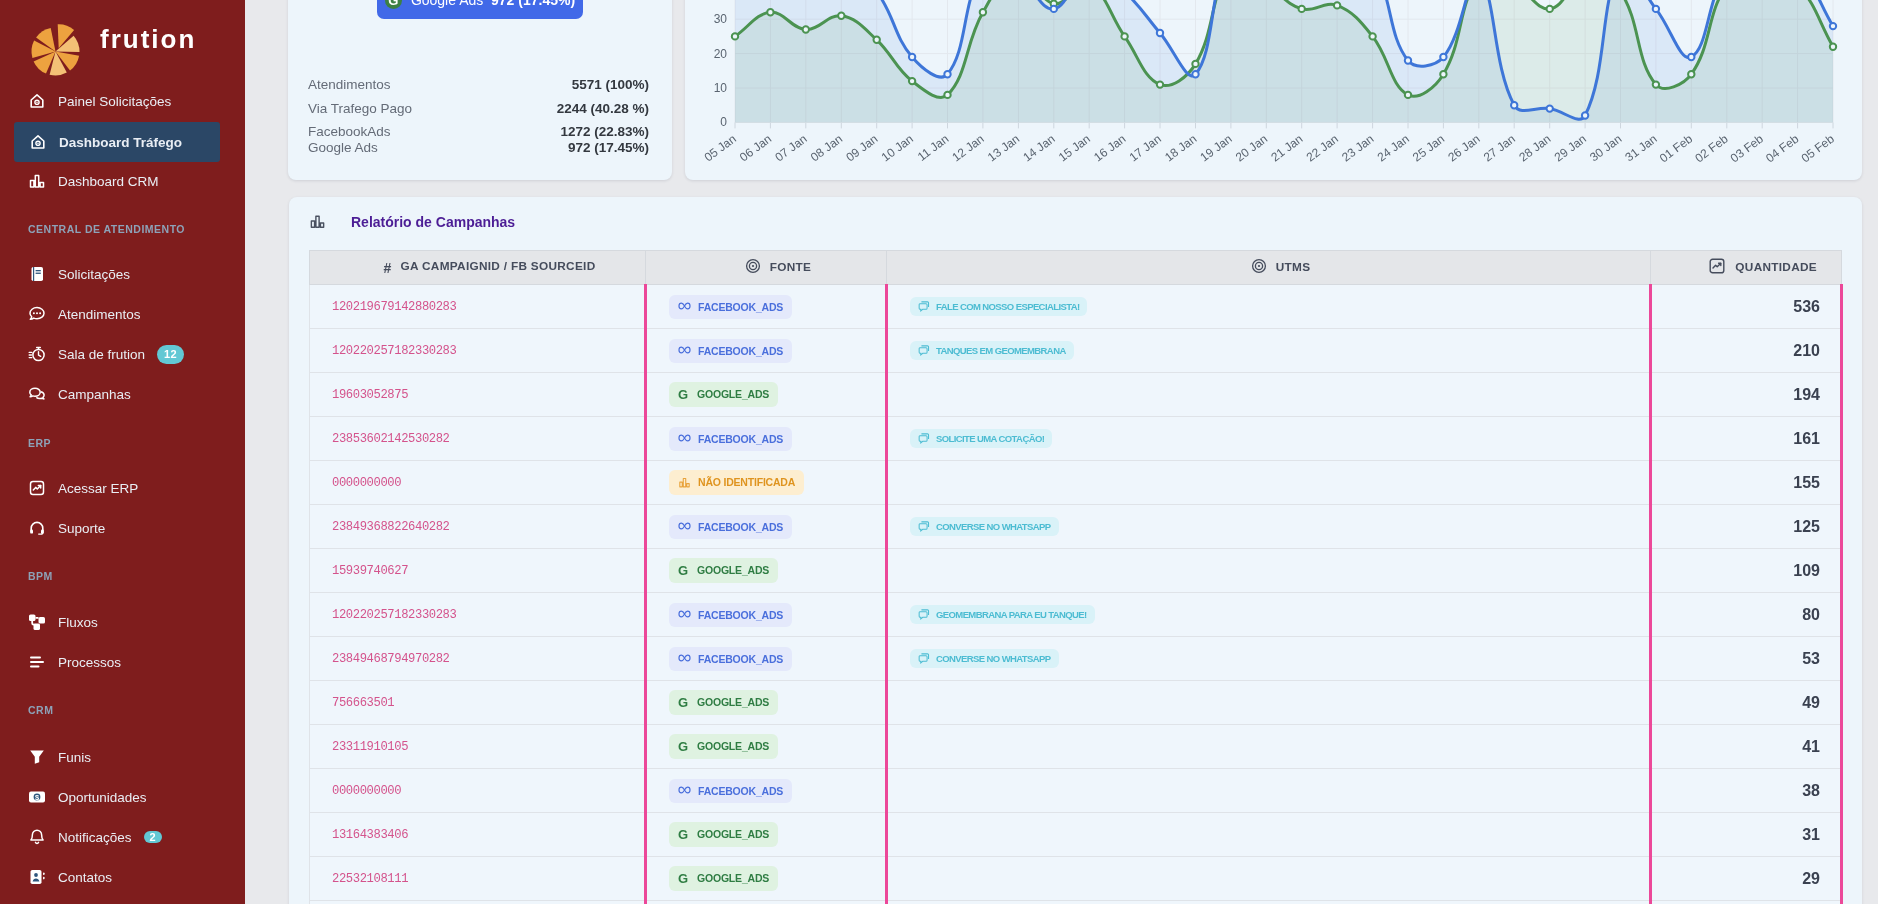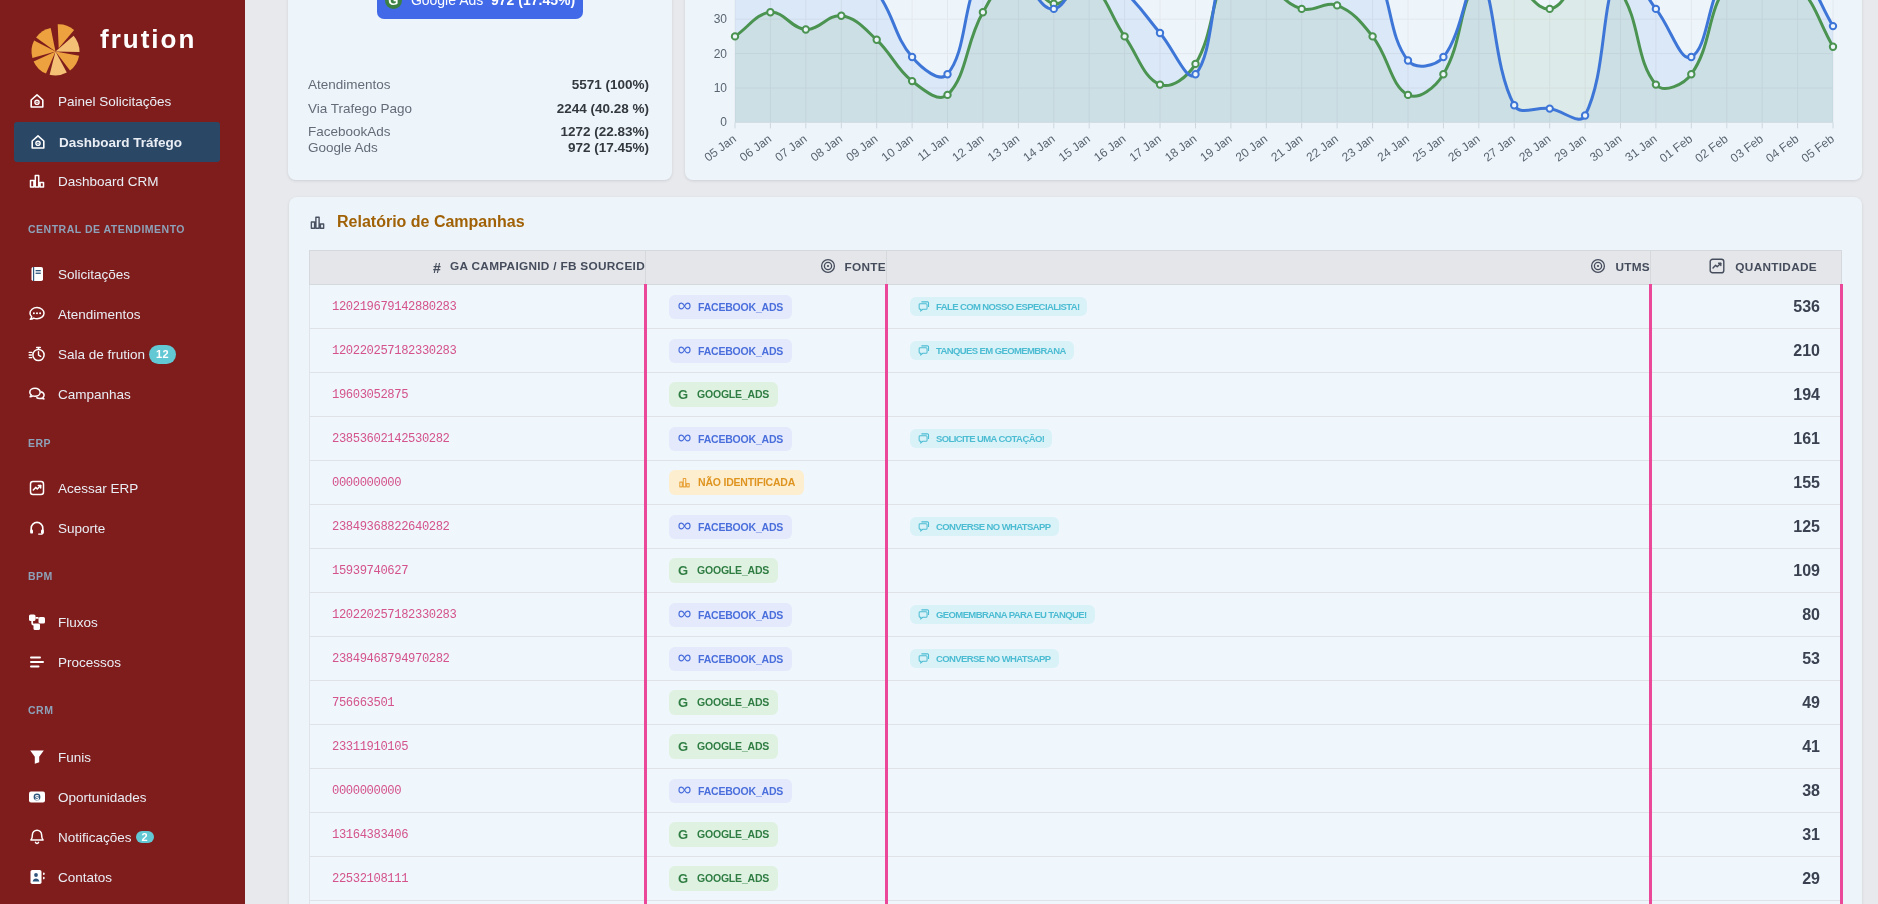--- a/index.html
+++ b/index.html
@@ -2,32 +2,32 @@
 <html><head><meta charset="utf-8"><style>
 *{margin:0;padding:0;box-sizing:border-box}
 html,body{width:1878px;height:904px;overflow:hidden;background:#e8e9ec;
 font-family:"Liberation Sans",sans-serif;-webkit-font-smoothing:antialiased}
 .sidebar{position:absolute;left:0;top:0;width:245px;height:904px;background:#7f1d1d}
 .sec{position:absolute;left:28px;color:#8da2b8;font-size:10.5px;font-weight:bold;letter-spacing:.5px}
 .item{position:absolute;left:0;width:245px;height:40px;display:flex;align-items:center;
 color:#e9eef4;font-size:13.5px;padding-left:28px}
 .item .ic{width:18px;height:18px;margin-right:12px;flex:none}
 .item.act{left:14px;width:206px;padding-left:15px;background:#2b4766;border-radius:3px;font-weight:bold}
-.pill{margin-left:4px;background:#62c8d4;color:#fff;font-size:11px;font-weight:bold;
+.pill{margin-left:12px;background:#62c8d4;color:#fff;font-size:11px;font-weight:bold;
 padding:3.5px 7px;border-radius:11px;letter-spacing:.2px}
 .main{position:absolute;left:0;top:0;width:1878px;height:904px}
 .card{position:absolute;background:#edf5fb;border-radius:8px;box-shadow:0 1px 3px rgba(40,50,70,.13)}
 .strow{position:absolute;left:20px;right:23px;display:flex;justify-content:space-between;
 font-size:13.5px;color:#646b77}
 .strow b{color:#33383f}
 .tablecard{left:289px;top:197px;width:1573px;height:720px}
-.ttl{position:absolute;left:20px;top:16px;display:flex;align-items:center;gap:11px;
-font-size:16px;font-weight:bold;color:#a16207}
+.ttl{position:absolute;left:20px;top:16px;display:flex;align-items:center;gap:25px;
+font-size:14px;font-weight:bold;color:#4c1d95}
 .tb{position:absolute;left:20px;top:53px;border-collapse:collapse;table-layout:fixed;width:1532px}
-.tb th{background:#e4e6e9;height:34px;text-align:right;font-size:11.8px;letter-spacing:.3px;
+.tb th{background:#e4e6e9;height:34px;text-align:center;font-size:11.8px;letter-spacing:.3px;
 color:#454c5c;padding:0 0 0 24px;border:1px solid #d5d9de;border-top:1px solid #d5d9de}
 .tb th.thr{text-align:right;padding-right:24px}
 .hic{display:inline-block;vertical-align:-3px;margin-right:9px}
 .thr .hic{margin-right:10px}
 .tb td{height:44px;border-bottom:1px solid #dfe3e8;border-left:1px solid #dfe3e8;
 border-right:3px solid #ec4899;padding-left:22px;background:#eff6fc}
 .cid{font-family:"Liberation Mono",monospace;font-size:12.2px;color:#d4538c;letter-spacing:-.4px}
 .qt{text-align:right;padding-right:20px;font-weight:bold;font-size:16px;color:#3a4150;padding-left:0}
 .bdg{display:inline-flex;align-items:flex-start;gap:7px;padding:6px 9px;border-radius:6px;
 font-size:10.5px;font-weight:bold;letter-spacing:-.2px}

